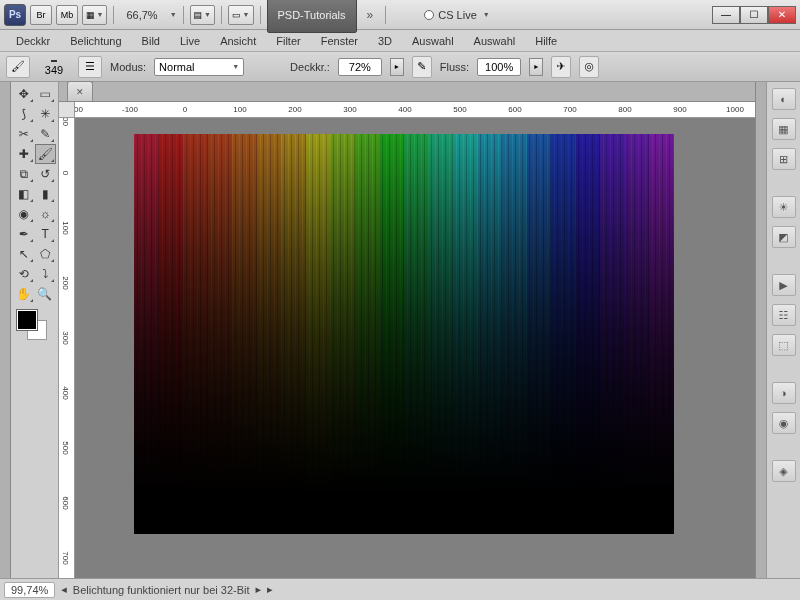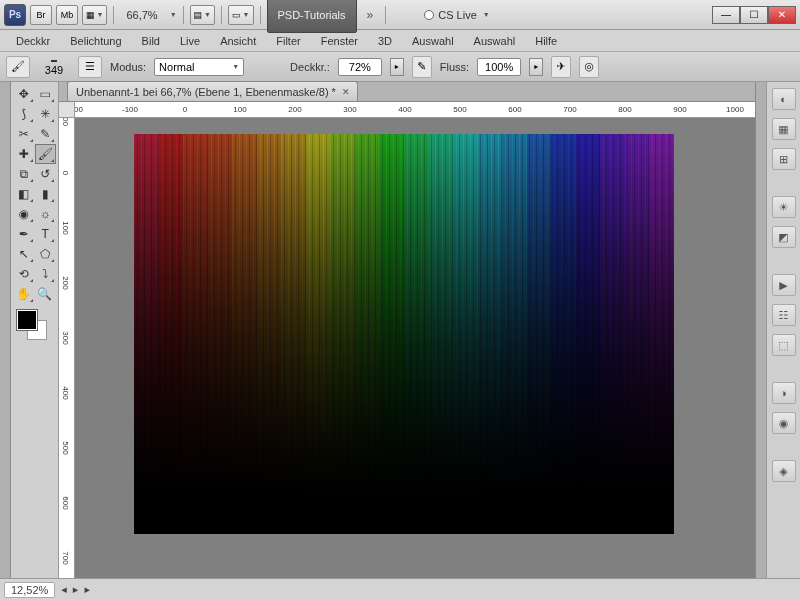--- a/index.html
+++ b/index.html
@@ -200,21 +200,20 @@
       </div>
     <div class="swatches">
       <div class="sw-bg"></div>
       <div class="sw-fg"></div>
     </div>
   </div>
 
   <div class="docarea">
     <div class="doc-tabbar">
       <div class="doc-tab">
-        <span>Unbenannt-1 bei 66,7% (Ebene 1, Ebenenmaske/8) *</span>
         <span class="x">✕</span>
       </div>
     </div>
     <div style="position:relative;height:16px;">
       <div class="ruler-corner"></div>
       <div class="ruler-h" id="rh">
           <span class="tick" style="left: 0px;">-200</span>
           <span class="tick" style="left: 55px;">-100</span>
           <span class="tick" style="left: 110px;">0</span>
           <span class="tick" style="left: 165px;">100</span>
@@ -287,17 +286,18 @@
     <div class="dockicon">⬚</div>
     <div class="dockgap"></div>
     <div class="dockicon">◑</div>
     <div class="dockicon">◉</div>
     <div class="dockgap"></div>
     <div class="dockicon">◈</div>
   </div>
 </div>
 
 <div class="statusbar">
-  <span class="field">12,52%</span>
+  <span class="field">99,74%</span>
   <span>◂</span>
+  <span>Belichtung funktioniert nur bei 32-Bit</span>
   <span>▸</span>
   <span>▸</span>
 </div>
 
 </body></html>

